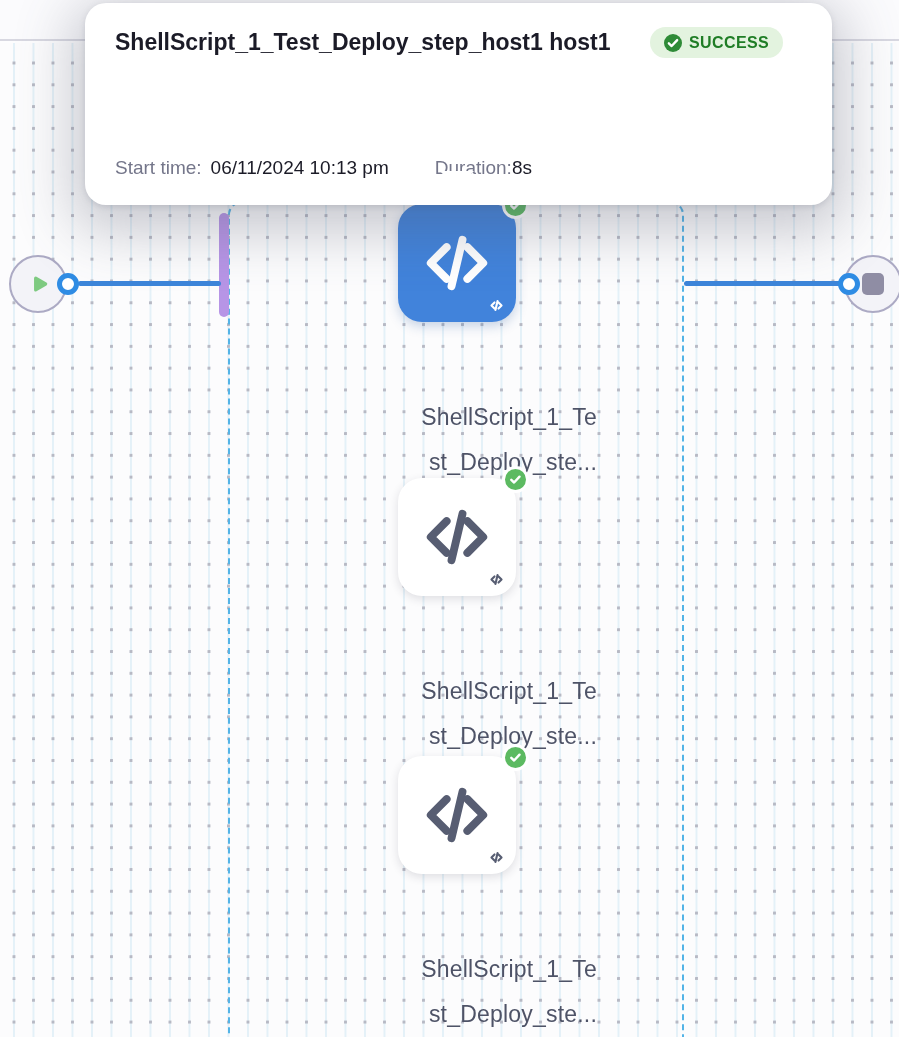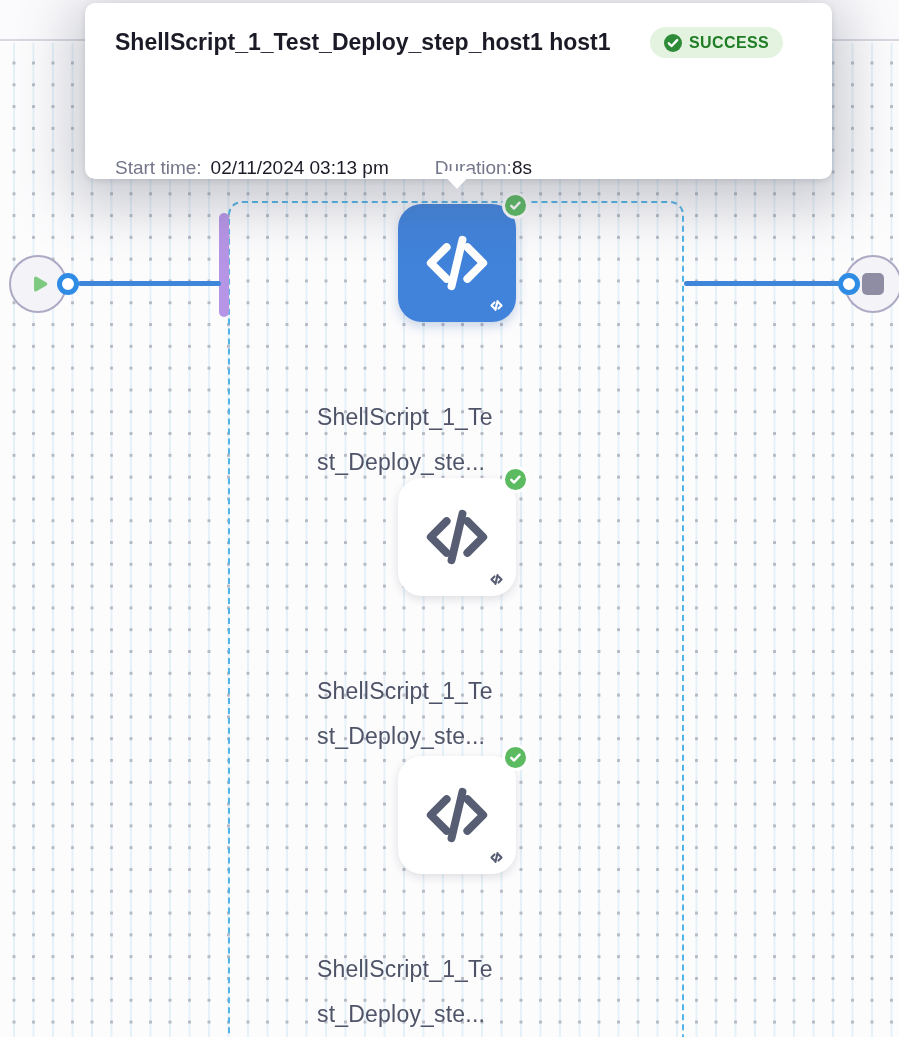--- a/index.html
+++ b/index.html
@@ -50,26 +50,26 @@
   .step-node { position:absolute; left:398px; width:118px; height:118px;
     border-radius:24px; display:flex; align-items:center; justify-content:center;
     z-index:3; cursor:pointer; }
   .step-node.selected { background:#4183db; box-shadow:0 4px 12px rgba(33,82,155,.25); }
   .step-node.plain { background:#ffffff; box-shadow:0 3px 10px rgba(40,41,61,.14); }
   .step-node .mini-icon { position:absolute; right:11px; bottom:9px; line-height:0; }
   .node-badge { position:absolute; right:-13px; top:-12px; width:27px; height:27px;
     border-radius:50%; background:#5cba61; border:3px solid #ffffff;
     display:flex; align-items:center; justify-content:center; }
 
-  .step-label { position:absolute; left:317px; width:280px; text-align:left;
+  .step-label { position:absolute; left:317px; width:280px; text-align:right;
     font-size:23px; line-height:45px; color:#4e5367; z-index:2; letter-spacing:.2px; }
 
   
-  .tooltip { position:absolute; left:85px; top:3px; width:747px; height:176px;
-    background:#ffffff; border-radius:10px; z-index:10;
+  .tooltip { position:absolute; left:85px; top:3px; width:747px; height:202px;
+    background:#ffffff; border-radius:21px; z-index:10;
     box-shadow:0 14px 55px 14px rgba(84,86,106,.30), 0 2px 6px rgba(84,86,106,.18); }
   .tooltip-pointer { position:absolute; left:440px; top:171px; width:0; height:0;
     border-left:17px solid transparent; border-right:17px solid transparent;
     border-top:18px solid #ffffff; z-index:10; }
   .tooltip-title { position:absolute; left:30px; top:17px; max-width:570px;
     font-size:23px; font-weight:700; line-height:44px; color:#1b1b27; }
   .status-badge { position:absolute; left:565px; top:24px; height:31px;
     display:inline-flex; align-items:center; gap:7px; padding:3px 14px;
     border-radius:16px; background:#e3f3df; color:#1f7d25;
     font-size:16px; font-weight:700; letter-spacing:.4px; }
@@ -195,21 +195,21 @@
         <svg width="18" height="18" viewBox="0 0 16 16">
           <circle cx="8" cy="8" r="8" fill="#2e8b37"></circle>
           <path d="M4.3 8.3 L6.8 10.7 L11.7 5.4" fill="none" stroke="#ffffff" stroke-width="2.1" stroke-linecap="round" stroke-linejoin="round"></path>
         </svg>
       </span>
       <span>SUCCESS</span>
     </div>
     <div class="tooltip-meta">
       <span class="meta-label">Start time:</span>
       <span class="meta-gap"></span>
-      <span>02/11/2024 03:13 pm</span>
+      <span>06/11/2024 10:13 pm</span>
       <span class="meta-sep"></span>
       <span class="meta-label">Duration:</span>
       <span>8s</span>
     </div>
   </div>
   <div class="tooltip-pointer"></div>
 
 </div>
 
 </body></html>

